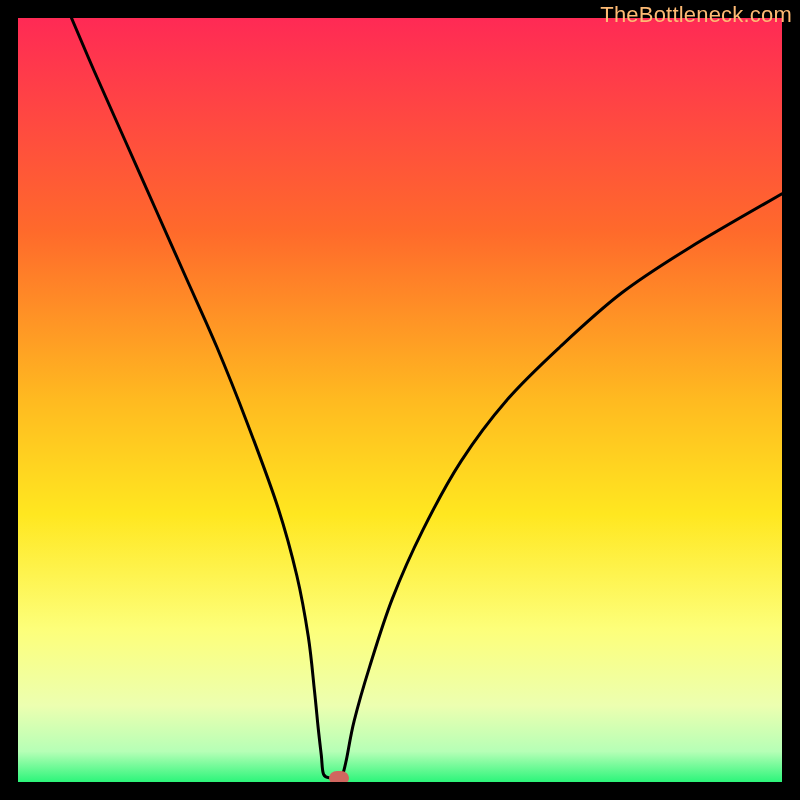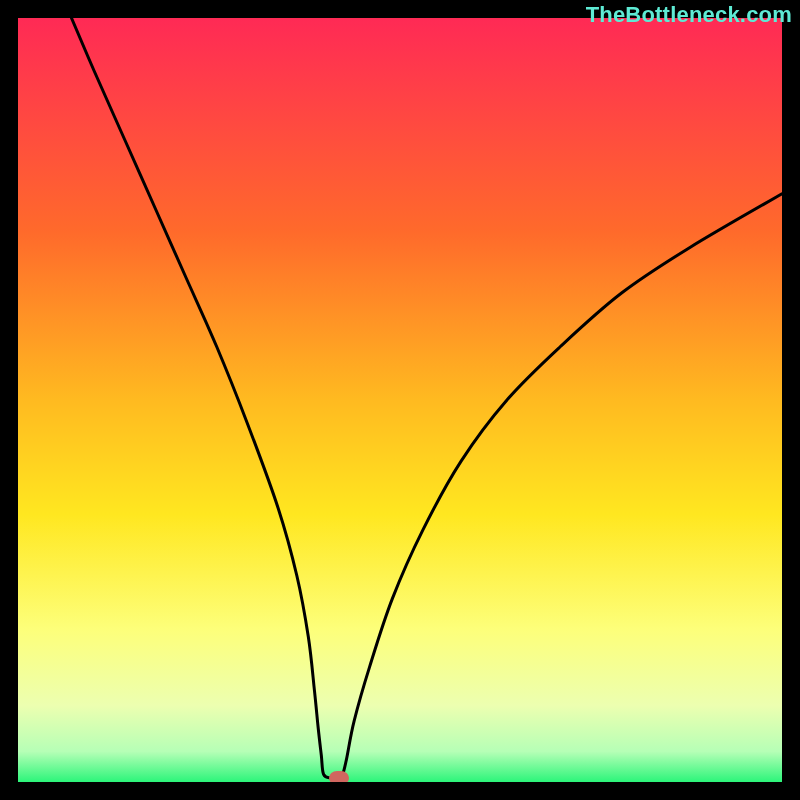--- a/index.html
+++ b/index.html
@@ -22,23 +22,23 @@
     left: 18px;
     top: 18px;
     width: 764px;
     height: 764px;
     overflow: hidden;
   }
   .watermark {
     position: absolute;
     top: 2px;
     right: 8px;
-    color: #5eead4;
+    color: #fdba74;
     font-size: 22px;
-    font-weight: 700;
+    font-weight: 400;
     letter-spacing: 0.2px;
     user-select: none;
   }
   svg {
     display: block;
   }
   .marker {
     position: absolute;
     width: 20px;
     height: 14px;

